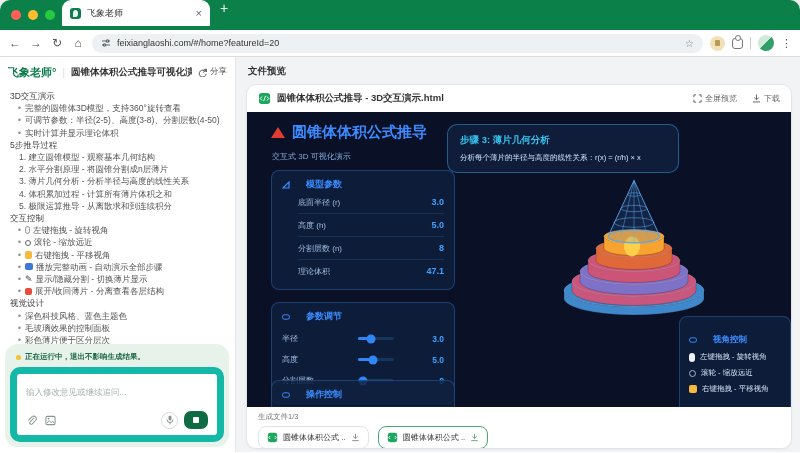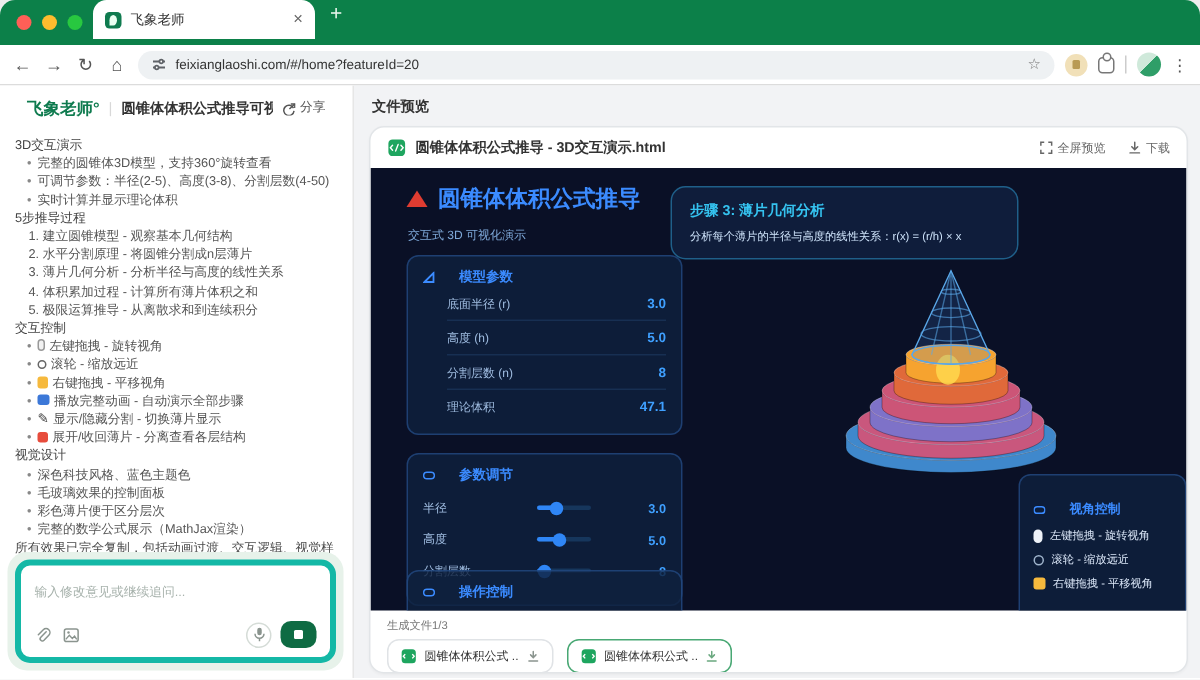--- a/index.html
+++ b/index.html
@@ -27,21 +27,21 @@
   .badge-circle::after{content:"";position:absolute;left:5px;top:4px;width:5px;height:6px;background:#b99b55;border-radius:1px;}
   .ext-ic{width:11px;height:11px;border:1.4px solid #777;border-radius:3px;position:relative;}
   .ext-ic::after{content:"";position:absolute;top:-4px;left:2.4px;width:4px;height:4px;border-radius:50%;border:1.4px solid #777;background:#fff;}
   .tdiv{width:1px;height:12px;background:#ccc;}
   .avatar{width:16px;height:16px;border-radius:50%;background:linear-gradient(135deg,#cfe9da 48%,#2f9e68 48%);}
   .kebab{font-size:11px;color:#555;}
 
   
   .app{display:flex;height:395px;}
   .left-col{width:236px;background:#fff;border-right:1px solid #e6e6e6;position:relative;display:flex;flex-direction:column;}
-  .left-header{height:30px;display:flex;align-items:center;padding:0 18px;gap:6px;flex:none;}
+  .left-header{height:30px;display:flex;align-items:center;padding:0 8px;gap:6px;flex:none;}
   .logo{color:#0f7b4f;font-weight:bold;font-size:11px;white-space:nowrap;}
   .hdiv{color:#d8d8d8;font-size:10px;}
   .doc-title{font-size:9.5px;font-weight:bold;color:#333;white-space:nowrap;overflow:hidden;flex:1;}
   .share-btn{display:flex;align-items:center;gap:3px;font-size:8.5px;color:#555;flex:none;}
 
   .notes{padding:3px 10px 0 10px;font-size:8.5px;line-height:12.2px;color:#555;flex:1;overflow:hidden;}
   .sec-title{color:#444;}
   .item.bullet{padding-left:8px;display:flex;align-items:center;}
   .item.bullet::before{content:"•";margin-right:4px;color:#888;}
   .item.num{padding-left:9px;}
@@ -50,21 +50,21 @@
   .mini.mouse{width:5px;height:8px;border:1px solid #999;border-radius:3px;background:#f2f2f2;}
   .mini.zoom{width:6px;height:6px;border:1.4px solid #666;border-radius:50%;}
   .mini.hand{width:7px;height:8px;background:#f6b93d;border-radius:2px;}
   .mini.play{width:8px;height:7px;background:#3c78d8;border-radius:2px;}
   .mini.pencil{color:#444;font-size:9px;line-height:8px;}
   .mini.export{width:7px;height:7px;background:#e74c3c;border-radius:2px;}
 
   .chat-outer{position:absolute;left:5px;right:6px;bottom:5px;background:#e7f2ea;border-radius:13px;padding:5px;}
   .chat-status{display:flex;align-items:center;gap:4px;font-size:7.5px;color:#1f6b46;font-weight:bold;padding:3px 6px 5px;}
   .dot{width:5px;height:5px;border-radius:50%;background:#f5c231;flex:none;}
-  .chat-card{background:#fff;border:4px solid #14b8a6;border-radius:10px;padding:7px 9px 6px;}
+  .chat-card{background:#fff;border:7px solid #14b8a6;border-radius:10px;padding:7px 9px 6px;}
   .chat-input{width:100%;border:none;outline:none;font-size:8.5px;color:#333;font-family:inherit;}
   .chat-input::placeholder{color:#a7b2ac;}
   .chat-actions{display:flex;align-items:center;margin-top:12px;}
   .ca-left{display:flex;gap:8px;flex:1;}
   .mic-btn{width:17px;height:17px;border:1px solid #d5dcd7;border-radius:50%;display:flex;align-items:center;justify-content:center;margin-right:6px;}
   .stop-btn{width:24px;height:18px;background:#0e6b43;border-radius:7px;display:flex;align-items:center;justify-content:center;}
   .stop-sq{width:6px;height:6px;background:#fff;border-radius:1px;}
 
   
   .right-col{flex:1;background:#f2f3f5;padding:6px 8px 0 10px;display:flex;flex-direction:column;}
@@ -224,20 +224,24 @@
             <span>彩色薄片便于区分层次</span>
           </div>
         <div class="item bullet">
             <span>完整的数学公式展示（MathJax渲染）</span>
           </div>
 
         <div class="closing">所有效果已完全复制，包括动画过渡、交互逻辑、视觉样式等细节！</div>
       </div>
 
       <div class="chat-outer">
+        <div class="chat-status">
+          <span class="dot"></span>
+          <span>正在运行中，退出不影响生成结果。</span>
+        </div>
         <div class="chat-card">
           <input class="chat-input" type="text" placeholder="输入修改意见或继续追问..." style="">
           <div class="chat-actions">
             <div class="ca-left">
               <svg width="11" height="11" viewBox="0 0 12 12">
                 <path d="M8.5 3.5L4.6 7.4a1.6 1.6 0 0 0 2.3 2.3L10.4 6a2.8 2.8 0 0 0-4-4L2.8 5.6" stroke="#8a948e" stroke-width="1.1" fill="none" stroke-linecap="round"></path>
               </svg>
               <svg width="11" height="11" viewBox="0 0 12 12">
                 <rect x="1" y="1.5" width="10" height="9" rx="1.5" stroke="#8a948e" stroke-width="1.1" fill="none"></rect>
                 <path d="M2 9l2.6-3 2.2 2.4L8.4 6.6 10 9" stroke="#8a948e" stroke-width="1" fill="none"></path>

